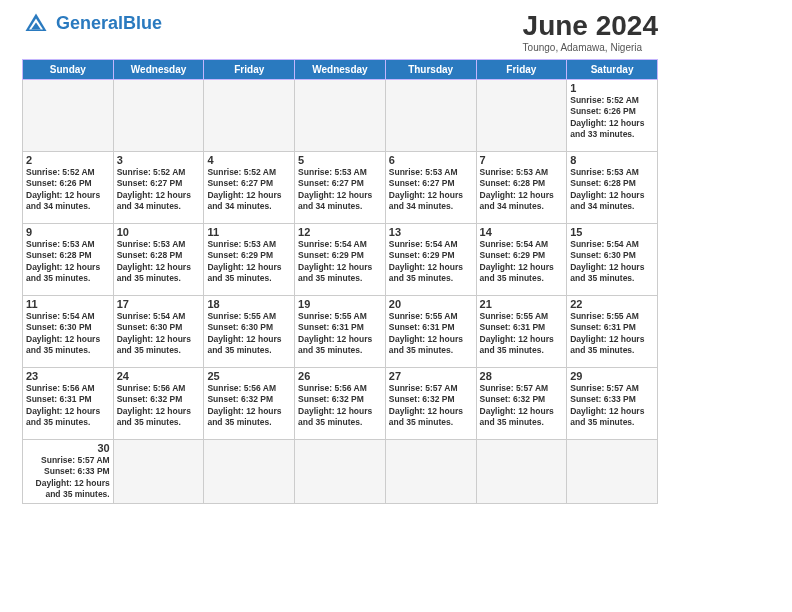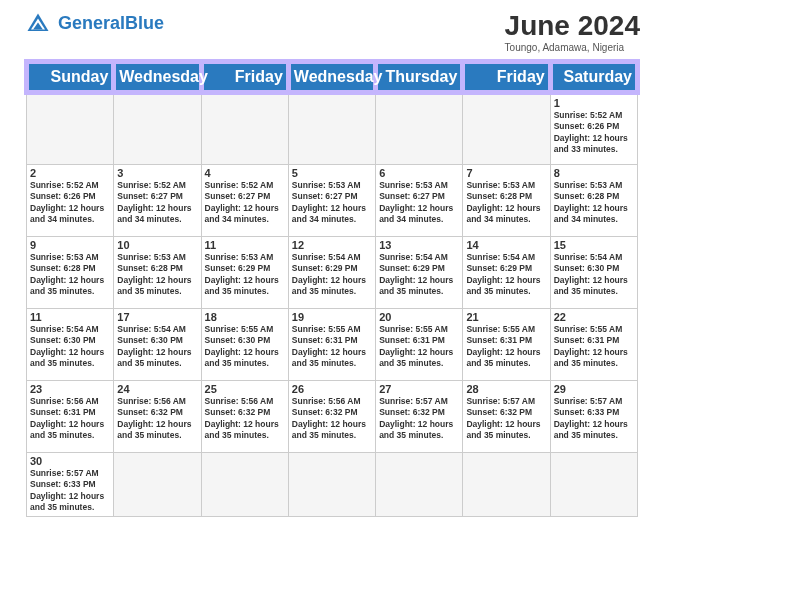--- a/index.html
+++ b/index.html
@@ -7,21 +7,22 @@
       width: 792px;
       height: 612px;
       font-family: Arial, sans-serif;
       background: #fff;
       overflow: hidden;
     }
     .page {
       width: 664px;
       height: 612px;
       background: #fff;
-      padding: 10px 24px;
+      padding: 10px 14px;
+      margin-left: 8px;
     }
     .header {
       display: flex;
       justify-content: space-between;
       align-items: flex-start;
       margin-bottom: 6px;
     }
     .logo {
       display: flex;
       align-items: center;
@@ -53,25 +54,25 @@
       color: #555;
     }
     .calendar {
       width: 100%;
       border-collapse: collapse;
       table-layout: fixed;
     }
     .calendar th {
       background: #2a7abf;
       color: #fff;
-      font-size: 16px;
+      font-size: 10px;
       font-weight: bold;
       padding: 4px 3px;
-      text-align: right;
-      border: 5px solid #c4b5fd;
+      text-align: center;
+      border: 1px solid #c4b5fd;
     }
     .calendar td {
       border: 1px solid #ccc;
       vertical-align: top;
       padding: 2px 3px;
       font-size: 9px;
       color: #333;
       height: 72px;
       background: #fff;
     }
@@ -86,20 +87,21 @@
       margin-bottom: 1px;
     }
     .day-info {
       font-size: 8.5px;
       color: #333;
       line-height: 1.35;
       font-weight: bold;
     }
     .last-row td {
       height: 58px;
+      text-align: right;
     }
   </style>
 </head>
 <body>
 
 <div class="page">
   <div class="header">
     <div class="logo">
       <svg class="logo-icon" viewBox="0 0 40 40" xmlns="http://www.w3.org/2000/svg">
         <polygon points="20,5 35,30 5,30" fill="#2a7abf"></polygon>

